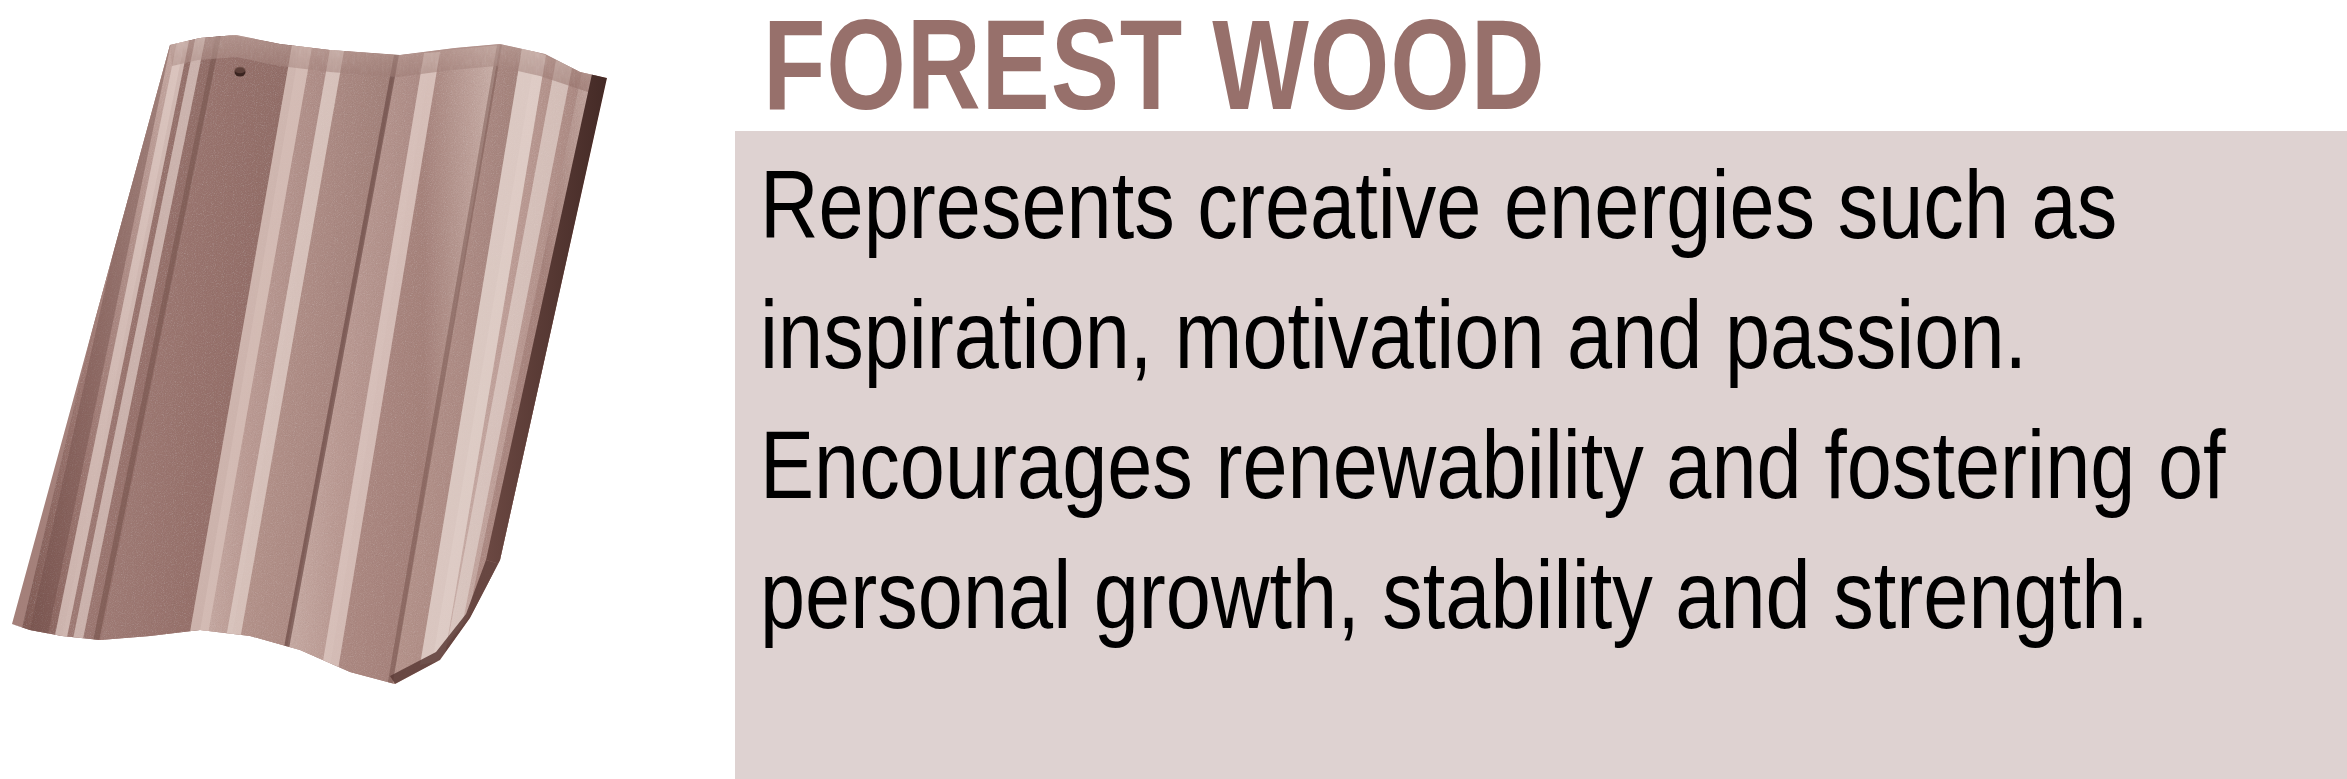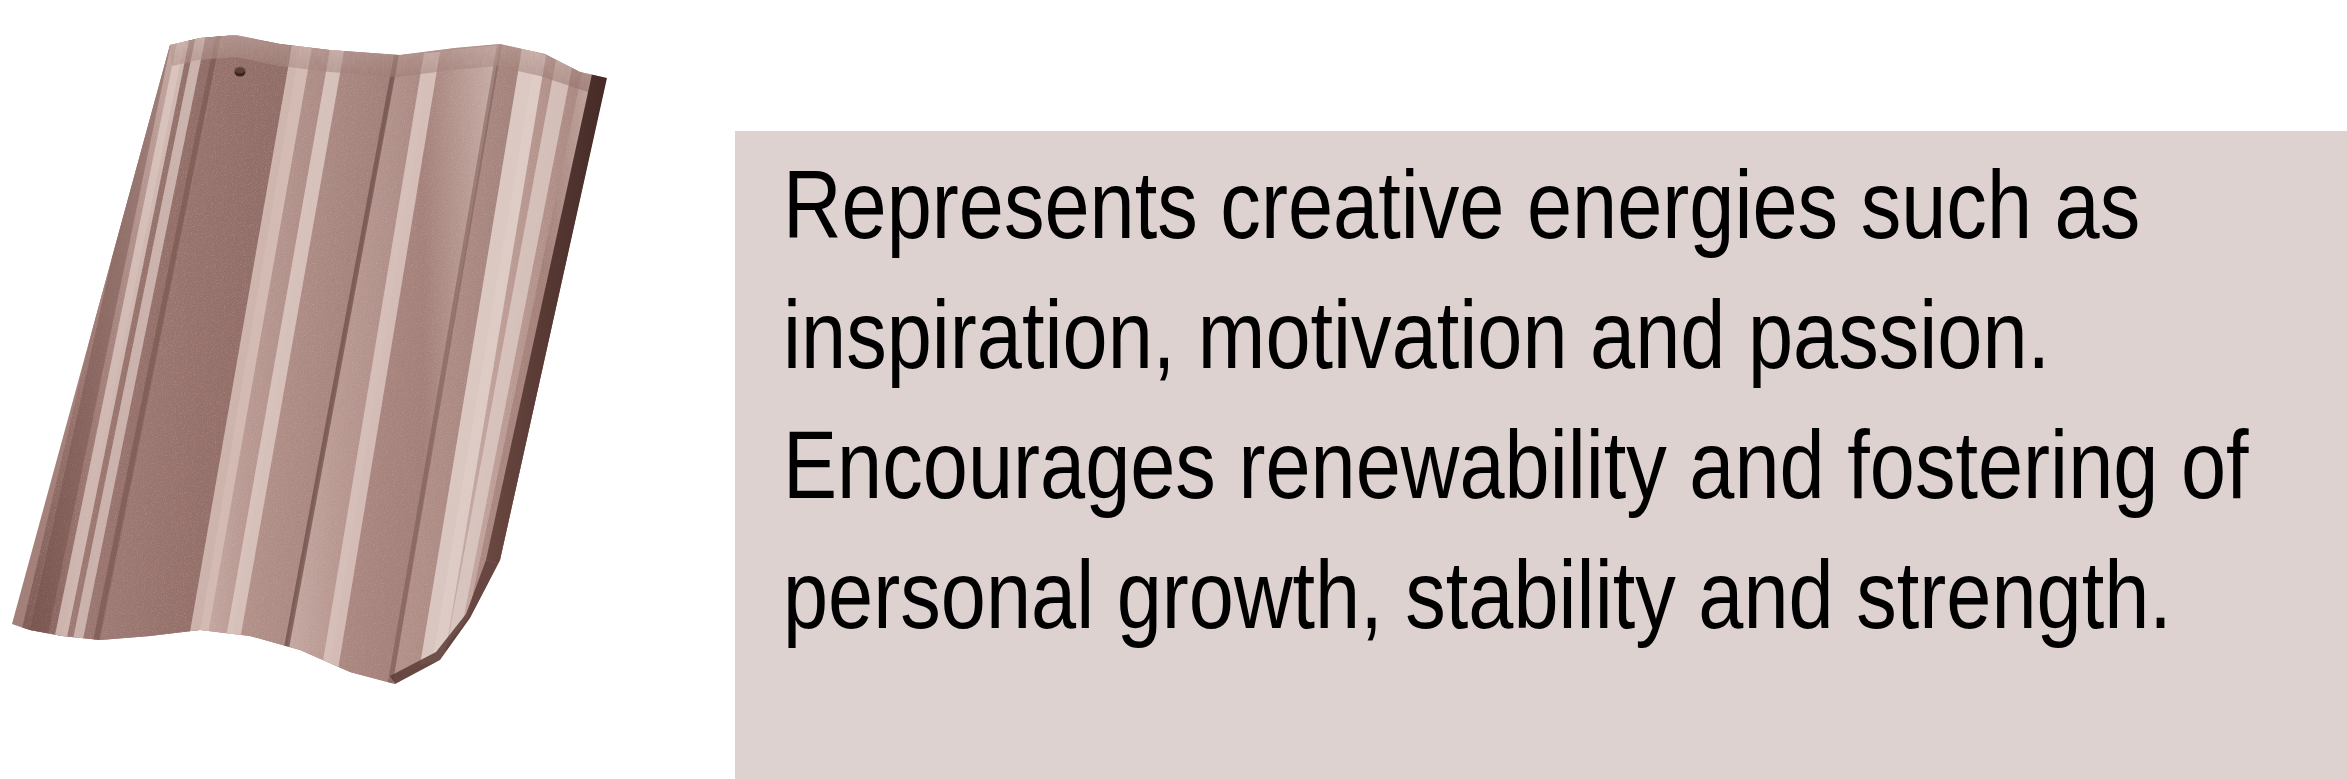--- a/index.html
+++ b/index.html
@@ -70,21 +70,20 @@
     top: 131px;
     width: 1612px;
     height: 648px;
     background: #ded2d1;
   }
   #description-lines {
     position: absolute;
     left: 25px;
     top: 9px;
     width: 1560px;
-    margin-left: 23px;
   }
   .desc-line {
     font-family: "Liberation Sans Narrow", "Liberation Sans", sans-serif;
     font-weight: 400;
     font-size: 96px;
     line-height: 130px;
     color: #000000;
     white-space: nowrap;
     transform: scaleX(0.845);
     transform-origin: left center;
@@ -211,20 +210,23 @@
         <polygon points="30,630 48,634 40,642 14,625" fill="#4E332E" opacity="0.8"></polygon>
       </g>
 
       <ellipse cx="240" cy="72" rx="5.5" ry="4.5" fill="#3A2420"></ellipse>
       <ellipse cx="240" cy="70" rx="5.5" ry="3.2" fill="#6B4B44" opacity="0.7"></ellipse>
     </svg>
   </div>
 
   <div id="text-column">
 
+    <div id="title-zone">
+      <div id="page-title">FOREST WOOD</div>
+    </div>
 
     <div id="description-panel">
       <div id="description-lines">
         <div class="desc-line">Represents creative energies such as</div>
         <div class="desc-line">inspiration, motivation and passion.</div>
         <div class="desc-line">Encourages renewability and fostering of</div>
         <div class="desc-line">personal growth, stability and strength.</div>
       </div>
     </div>
 

